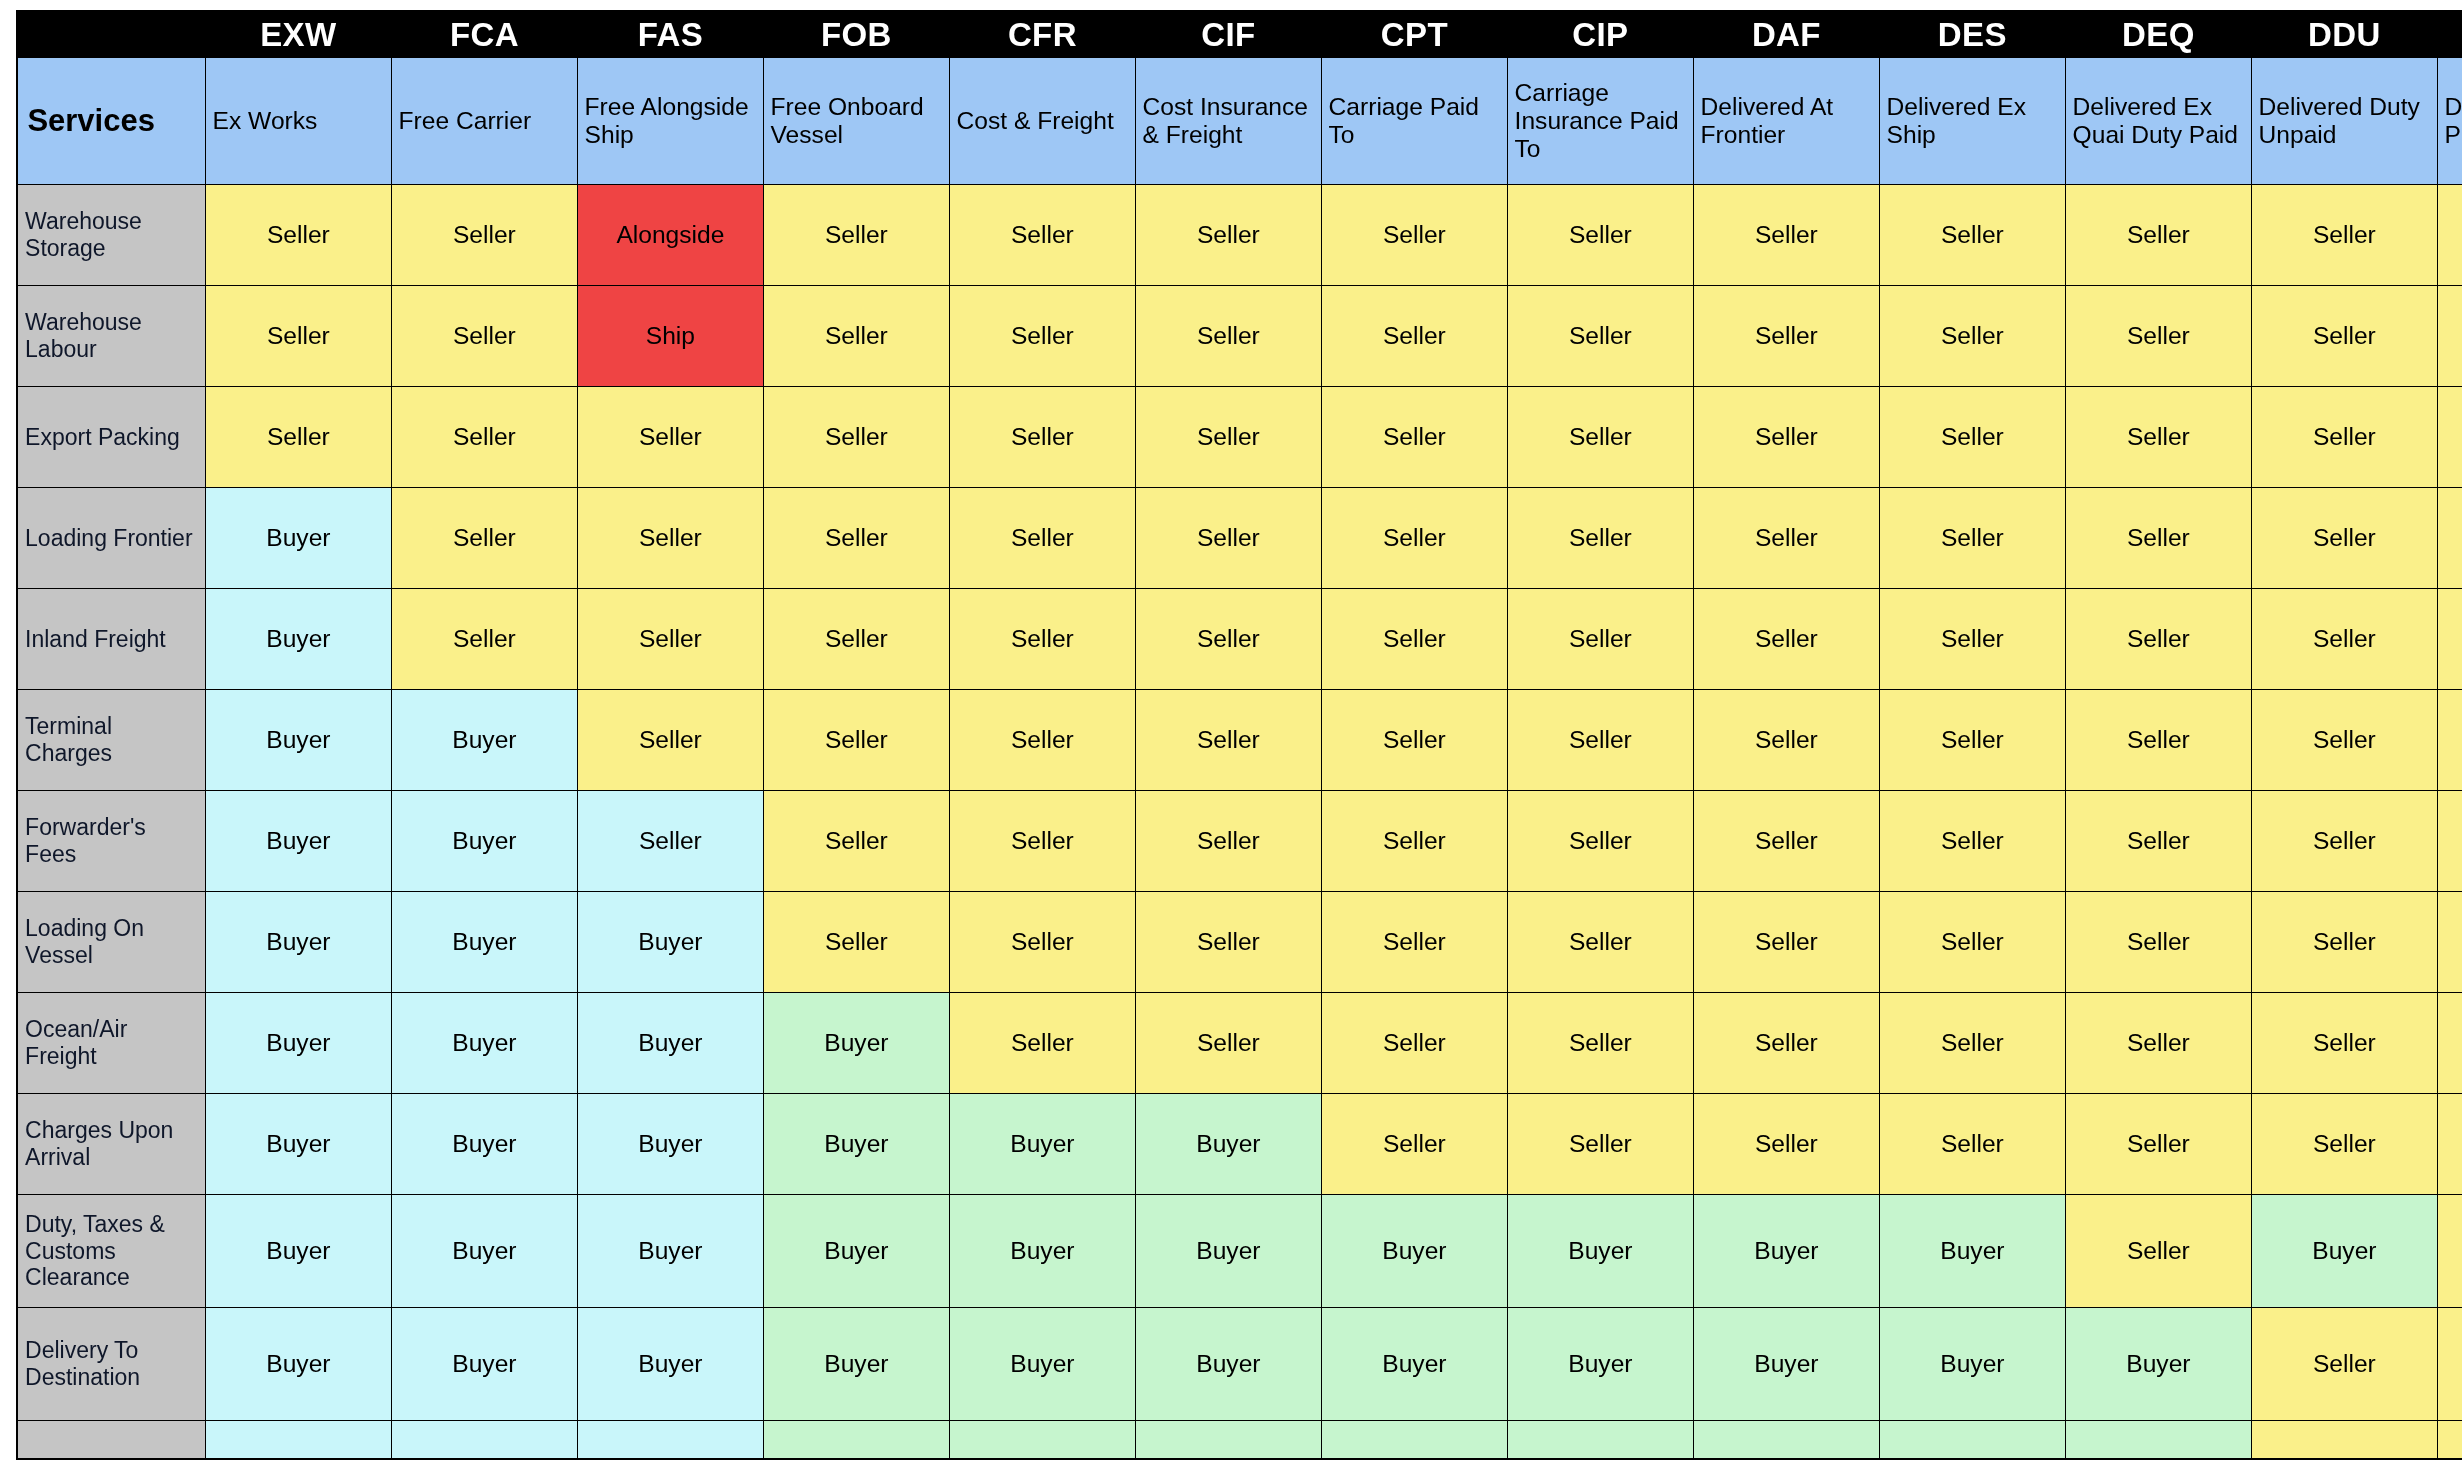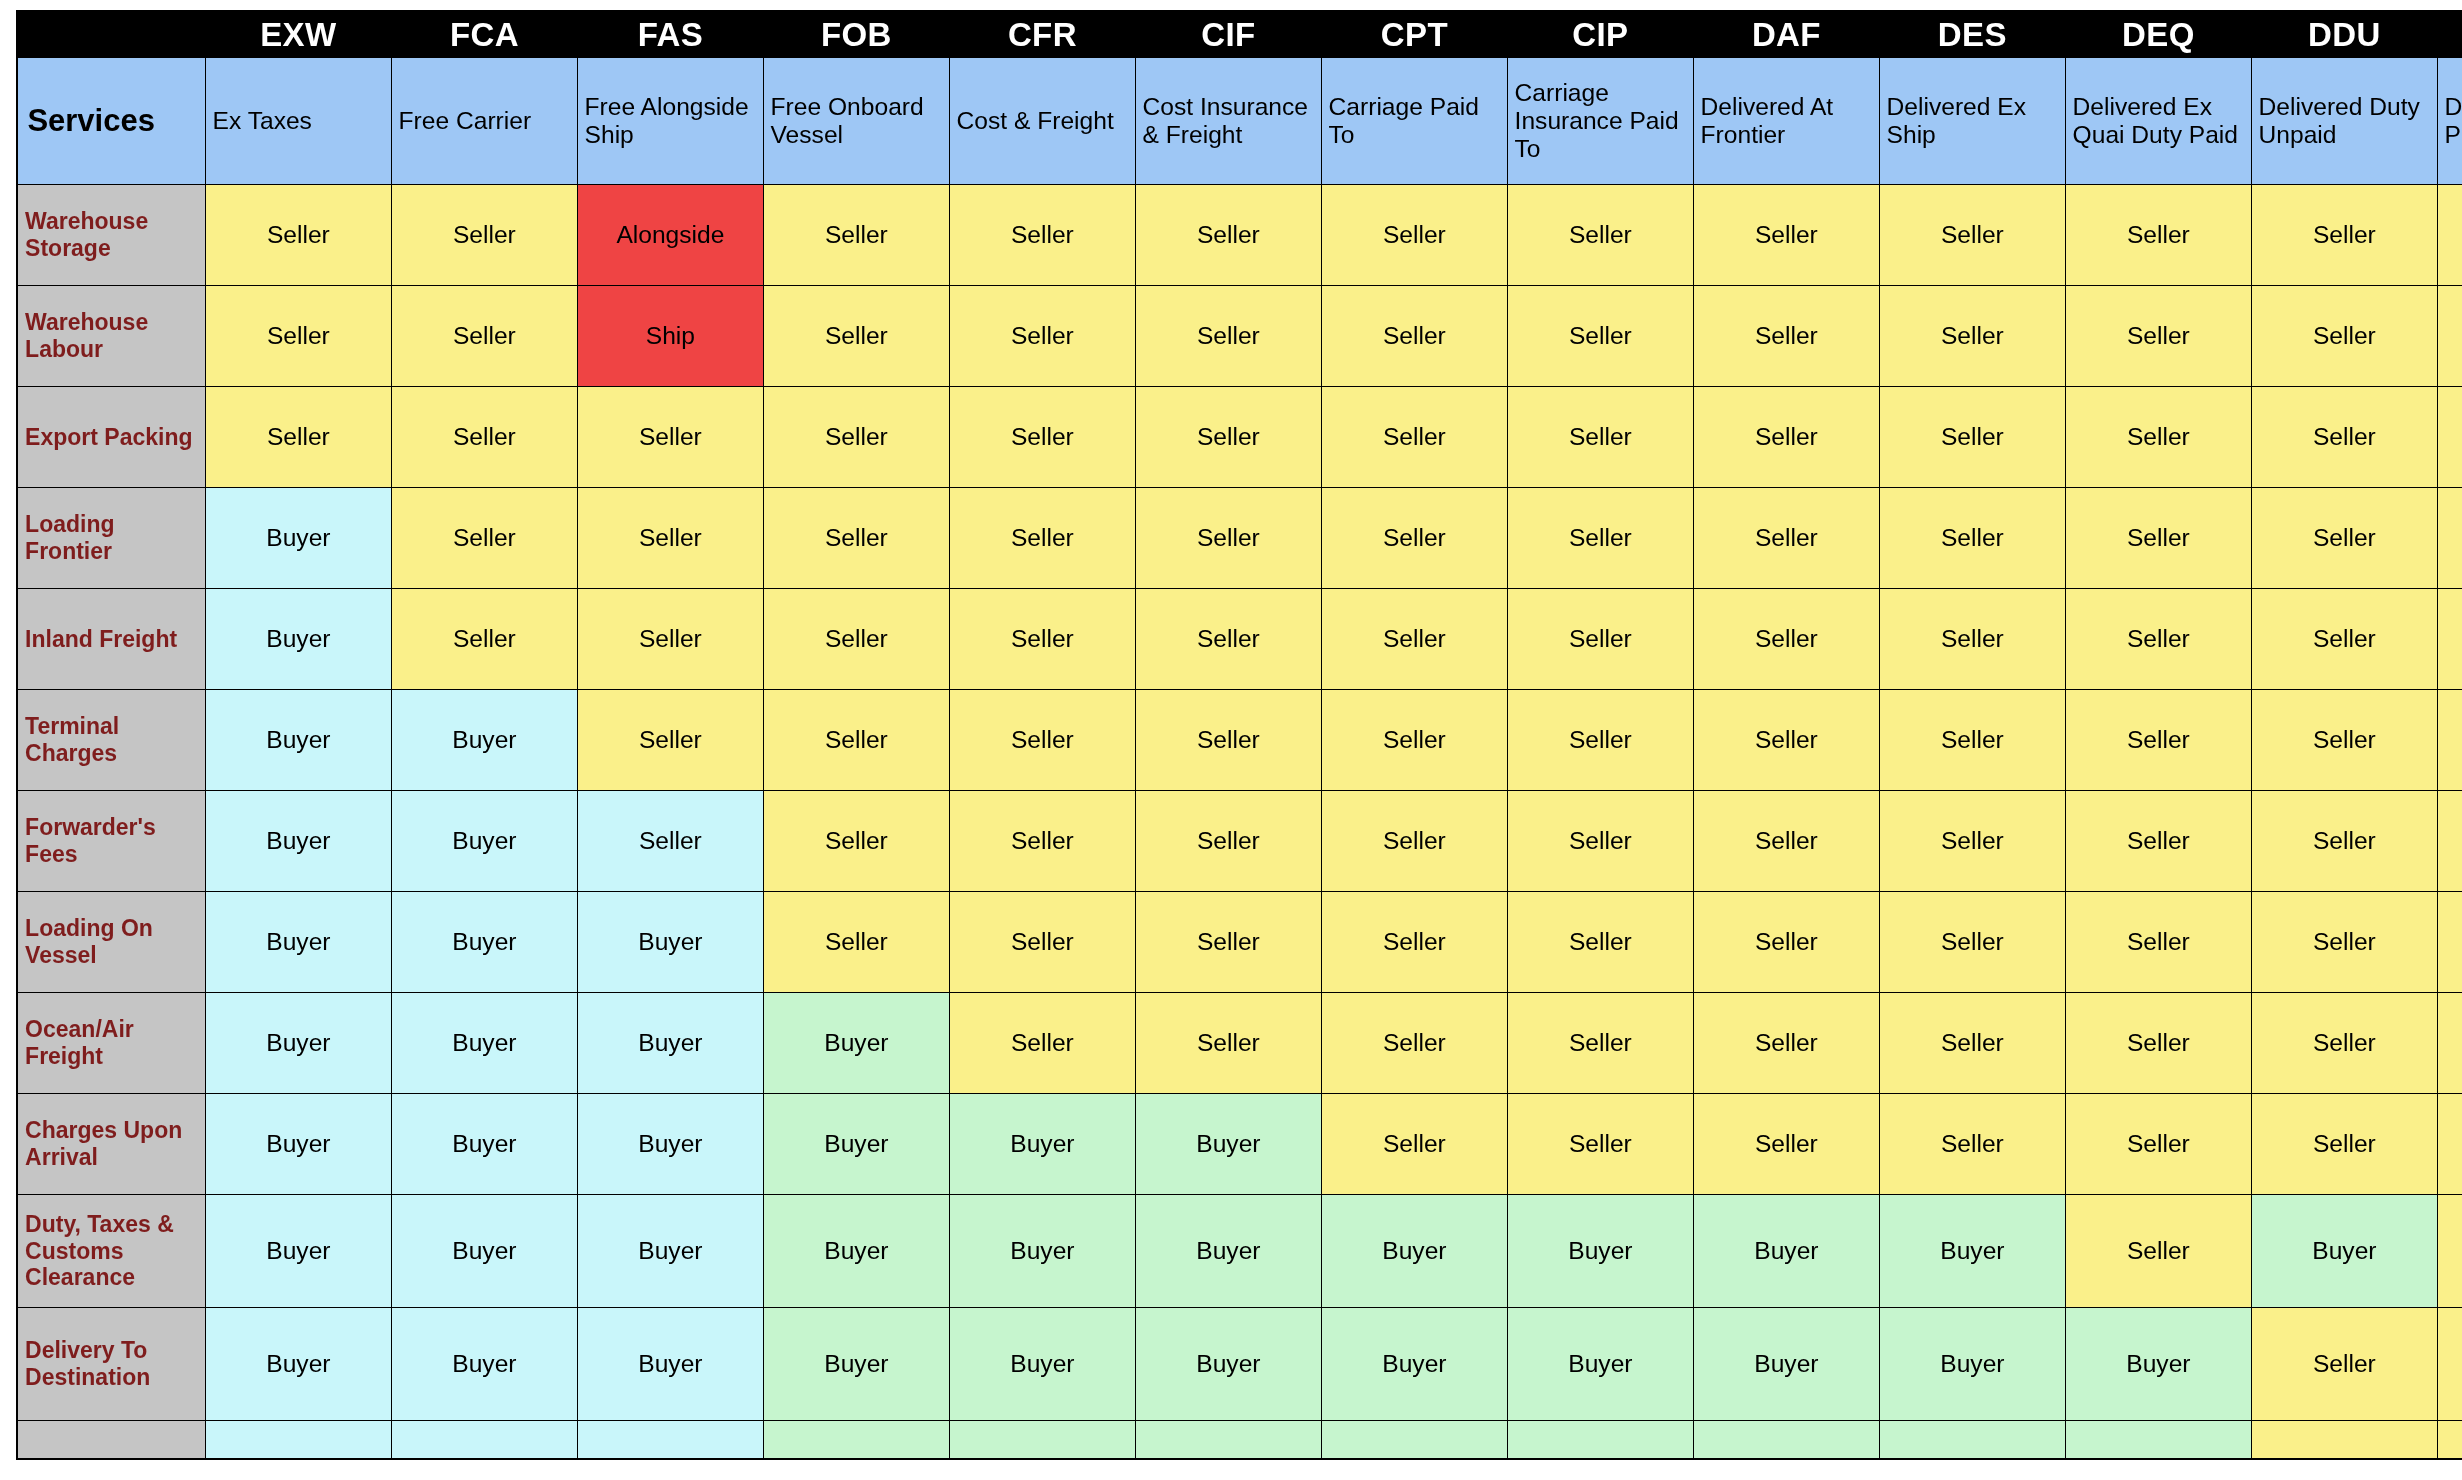--- a/index.html
+++ b/index.html
@@ -73,29 +73,28 @@
     padding-left: 9px;
     margin-left: 40px;
   }
 
   
   tbody tr { height: 101px; }
   tbody tr.tall { height: 113px; }
 
   td.rowlabel {
     background: #c5c5c5;
-    color: #7f1d1d;
+    color: #0f172a;
     font-size: 23px;
     text-align: left;
     vertical-align: middle;
     padding: 2.2px 3px 2.2px 6.7px;
     border: 1.5px solid #000000;
     line-height: 1.16;
     font-family: "Liberation Sans", sans-serif;
-    font-weight: bold;
   }
 
   td.cell {
     font-size: 24.6px;
     color: #000000;
     text-align: center;
     vertical-align: middle;
     padding: 0;
     border: 1.5px solid #000000;
     font-family: "Liberation Sans", sans-serif;
@@ -145,21 +144,21 @@
           <th>CPT</th>
           <th>CIP</th>
           <th>DAF</th>
           <th>DES</th>
           <th>DEQ</th>
           <th>DDU</th>
           <th>DDP</th>
         </tr>
       <tr class="name-row" id="name-row">
         <th class="services-head">Services</th>
-      <th>Ex Taxes</th>
+      <th>Ex Works</th>
           <th>Free Carrier</th>
           <th>Free Alongside Ship</th>
           <th>Free Onboard Vessel</th>
           <th>Cost &amp; Freight</th>
           <th>Cost Insurance &amp; Freight</th>
           <th>Carriage Paid To</th>
           <th>Carriage Insurance Paid To</th>
           <th>Delivered At Frontier</th>
           <th>Delivered Ex Ship</th>
           <th>Delivered Ex Quai Duty Paid</th>

